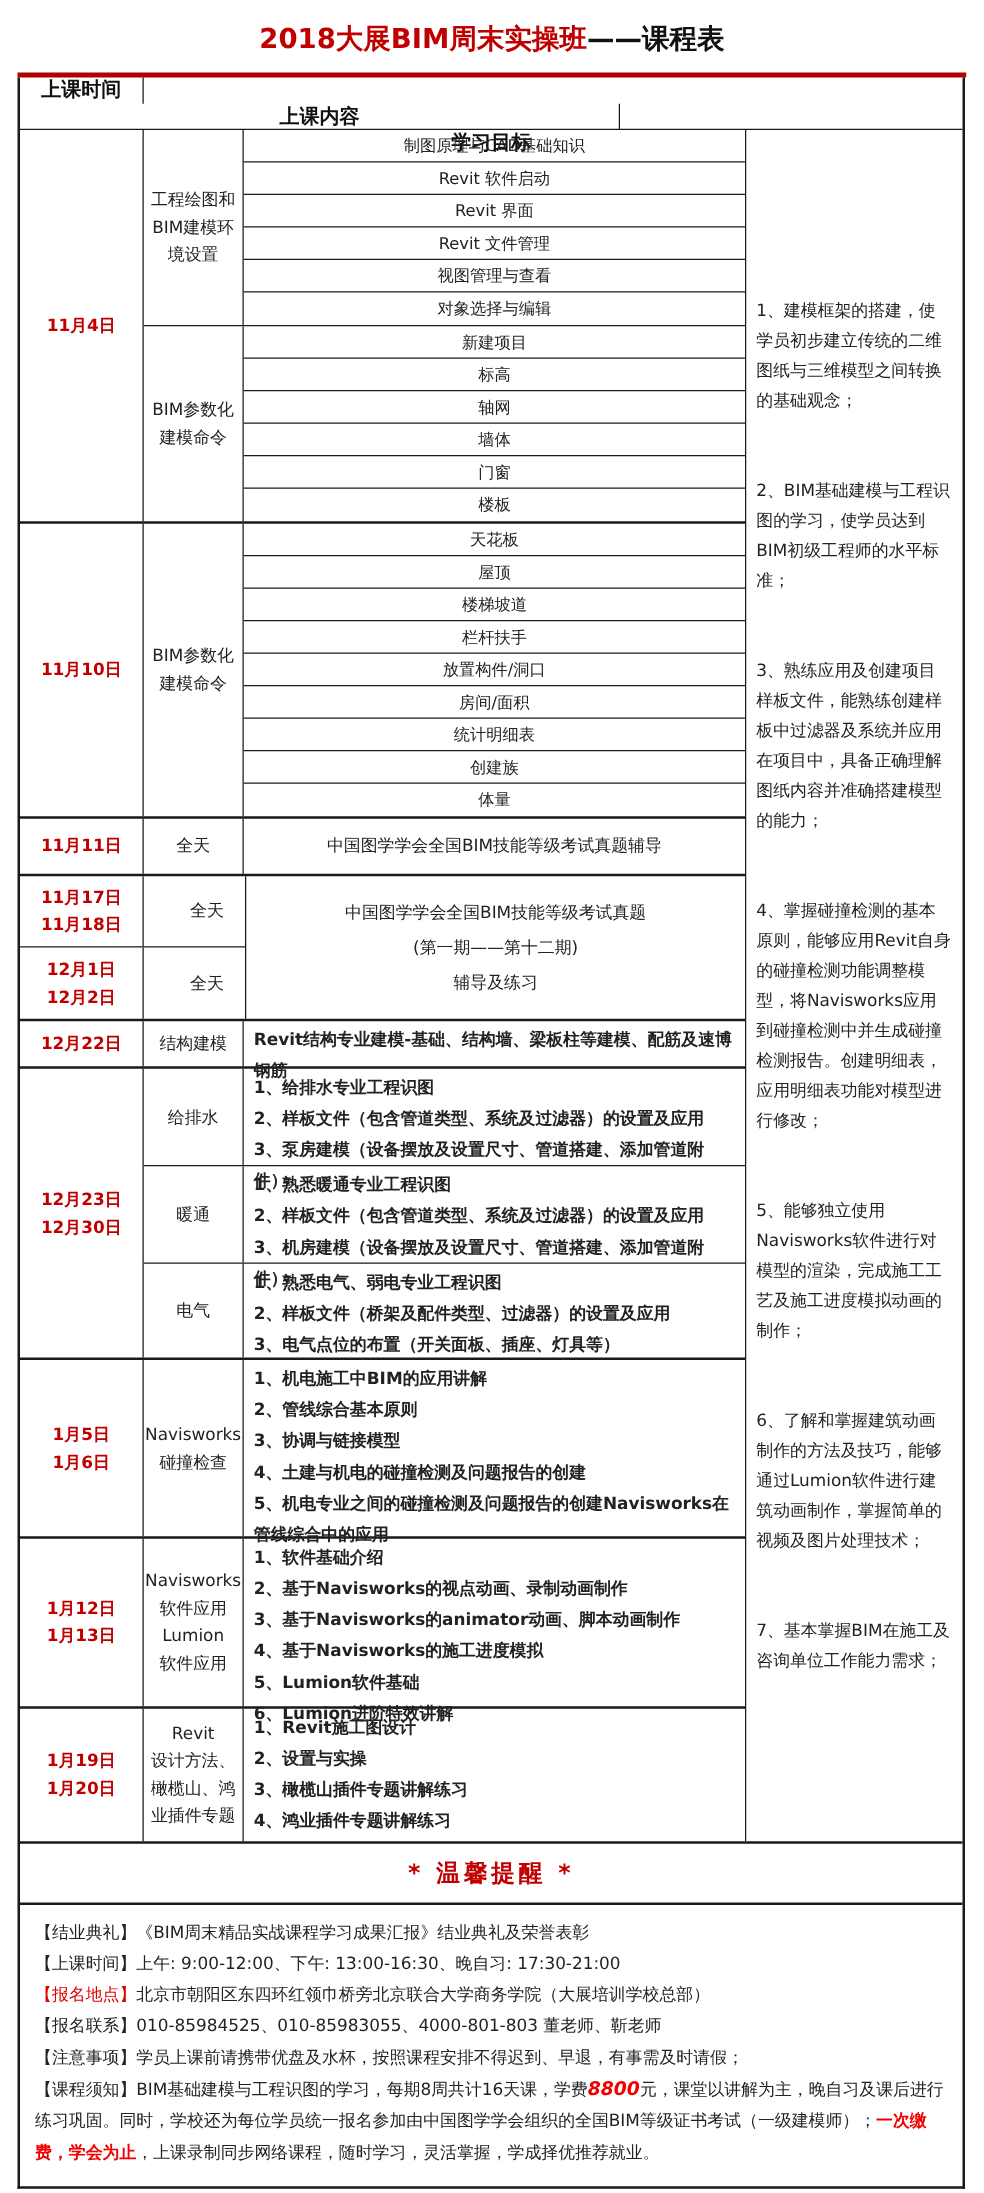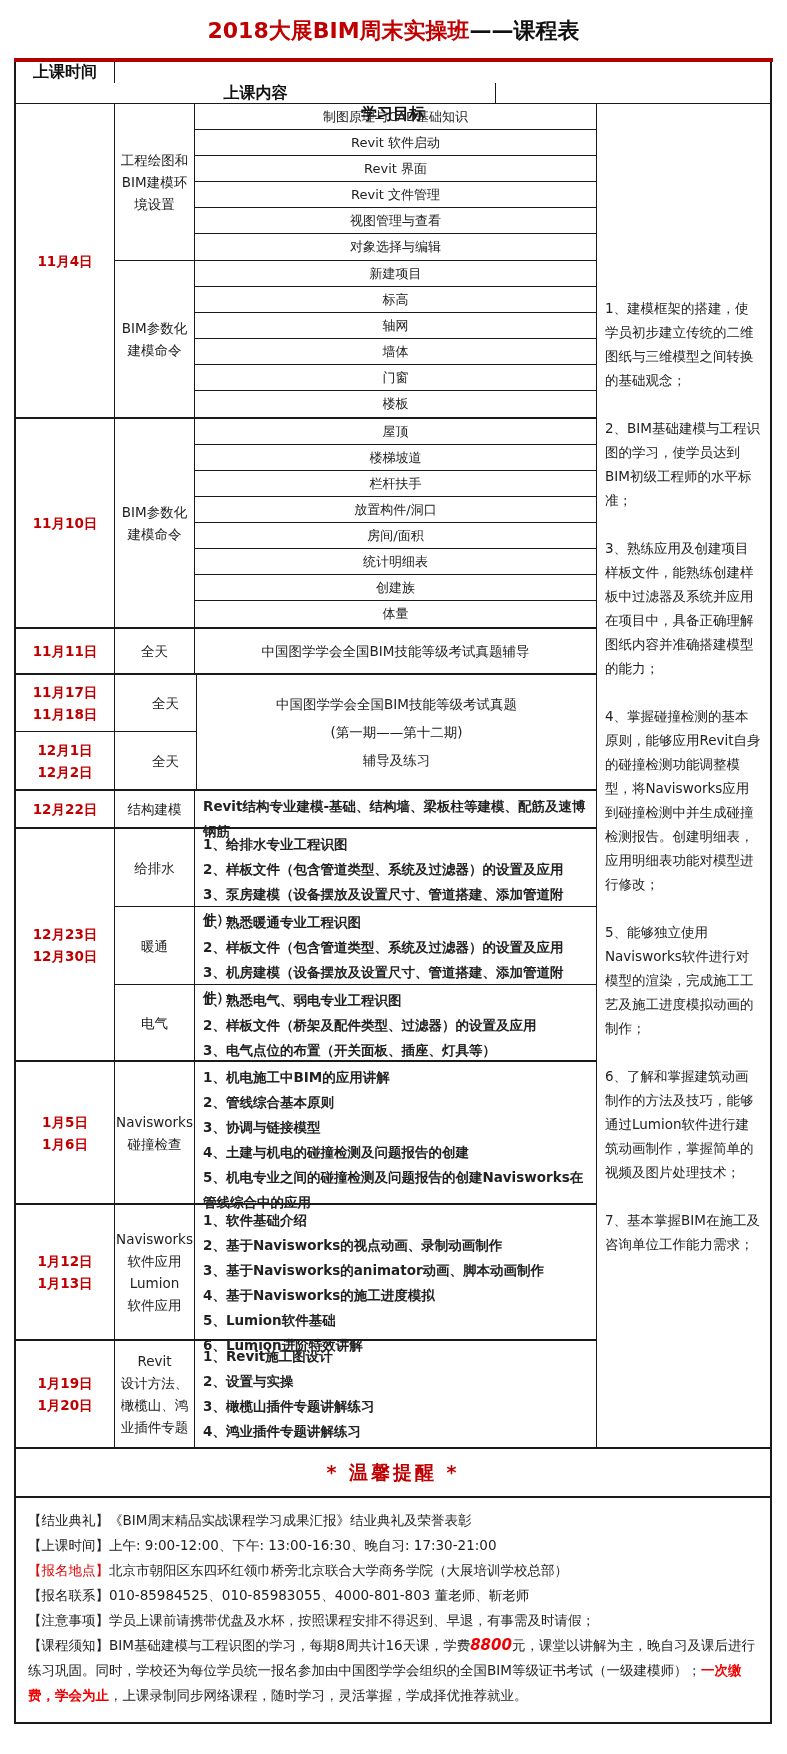--- a/index.html
+++ b/index.html
@@ -34,21 +34,21 @@
   .hc.time { width: 99px;  border-right: 1px solid #1a1a1a; }
   .hc.cont { width: 480px; border-right: 1px solid #1a1a1a; }
   .hc.goal { flex: 1; }
 
   
   .tbody { display: flex; border-bottom: 2px solid #1a1a1a; }
   .body-left { width: 580px; }
   .goal-col {
     flex: 1; border-left: 1px solid #1a1a1a;
     display: flex; flex-direction: column; justify-content: center;
-    padding: 6px 8px; font-size: 13.5px; line-height: 24px; color: #222;
+    padding: 6px 8px; font-size: 13.5px; line-height: 24px; color: #222; gap: 24px;
   }
   .goal-col p { margin-bottom: 24px; }
   .goal-col p:last-child { margin-bottom: 0; }
 
   
   .sec { display: flex; border-bottom: 2px solid #1a1a1a; }
   .sec:last-child { border-bottom: none; }
   .date-cell {
     width: 99px; border-right: 1px solid #1a1a1a;
     display: flex; flex-direction: column; align-items: center; justify-content: center;
@@ -161,20 +161,21 @@
             <div class="date-cell">
               <div>11月10日</div>
             </div>
             <div class="groups">
               <div class="group">
                 <div class="cat-cell">
                   <div>BIM参数化</div>
                   <div>建模命令</div>
                 </div>
                 <div class="items">
+                  <div class="item-row">天花板</div>
                   <div class="item-row">屋顶</div>
                   <div class="item-row">楼梯坡道</div>
                   <div class="item-row">栏杆扶手</div>
                   <div class="item-row">放置构件/洞口</div>
                   <div class="item-row">房间/面积</div>
                   <div class="item-row">统计明细表</div>
                   <div class="item-row">创建族</div>
                   <div class="item-row">体量</div>
                 </div>
               </div>

